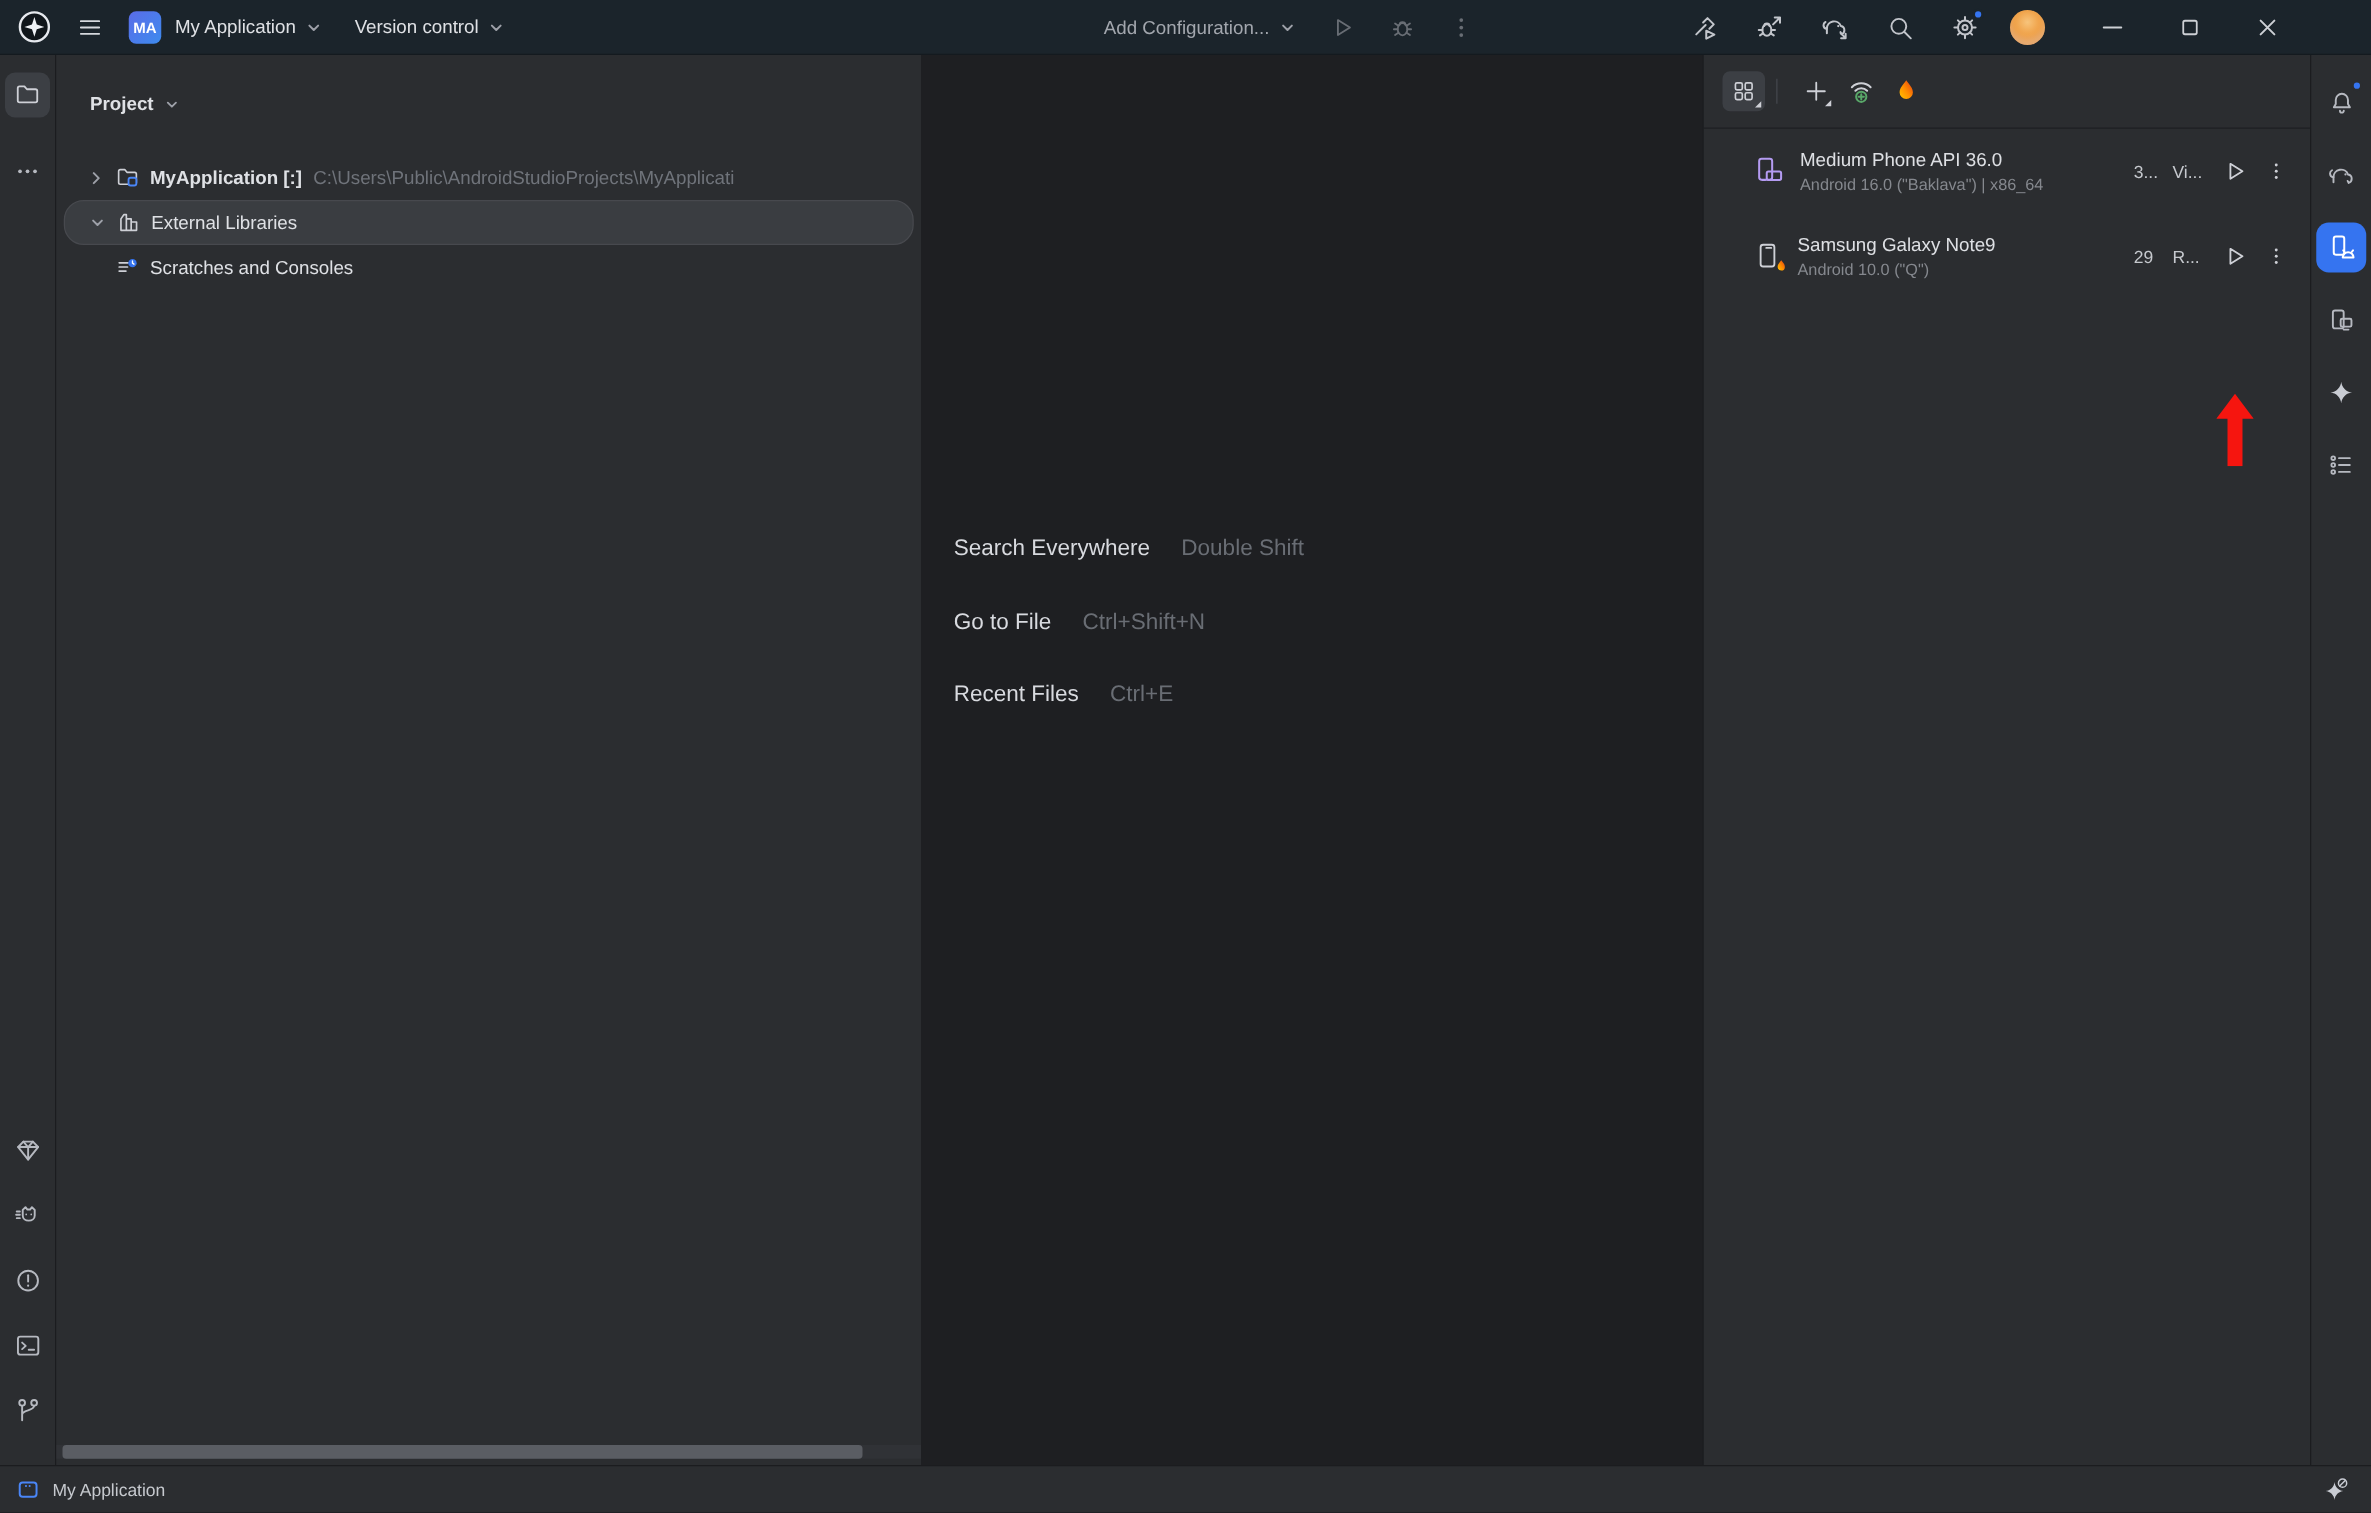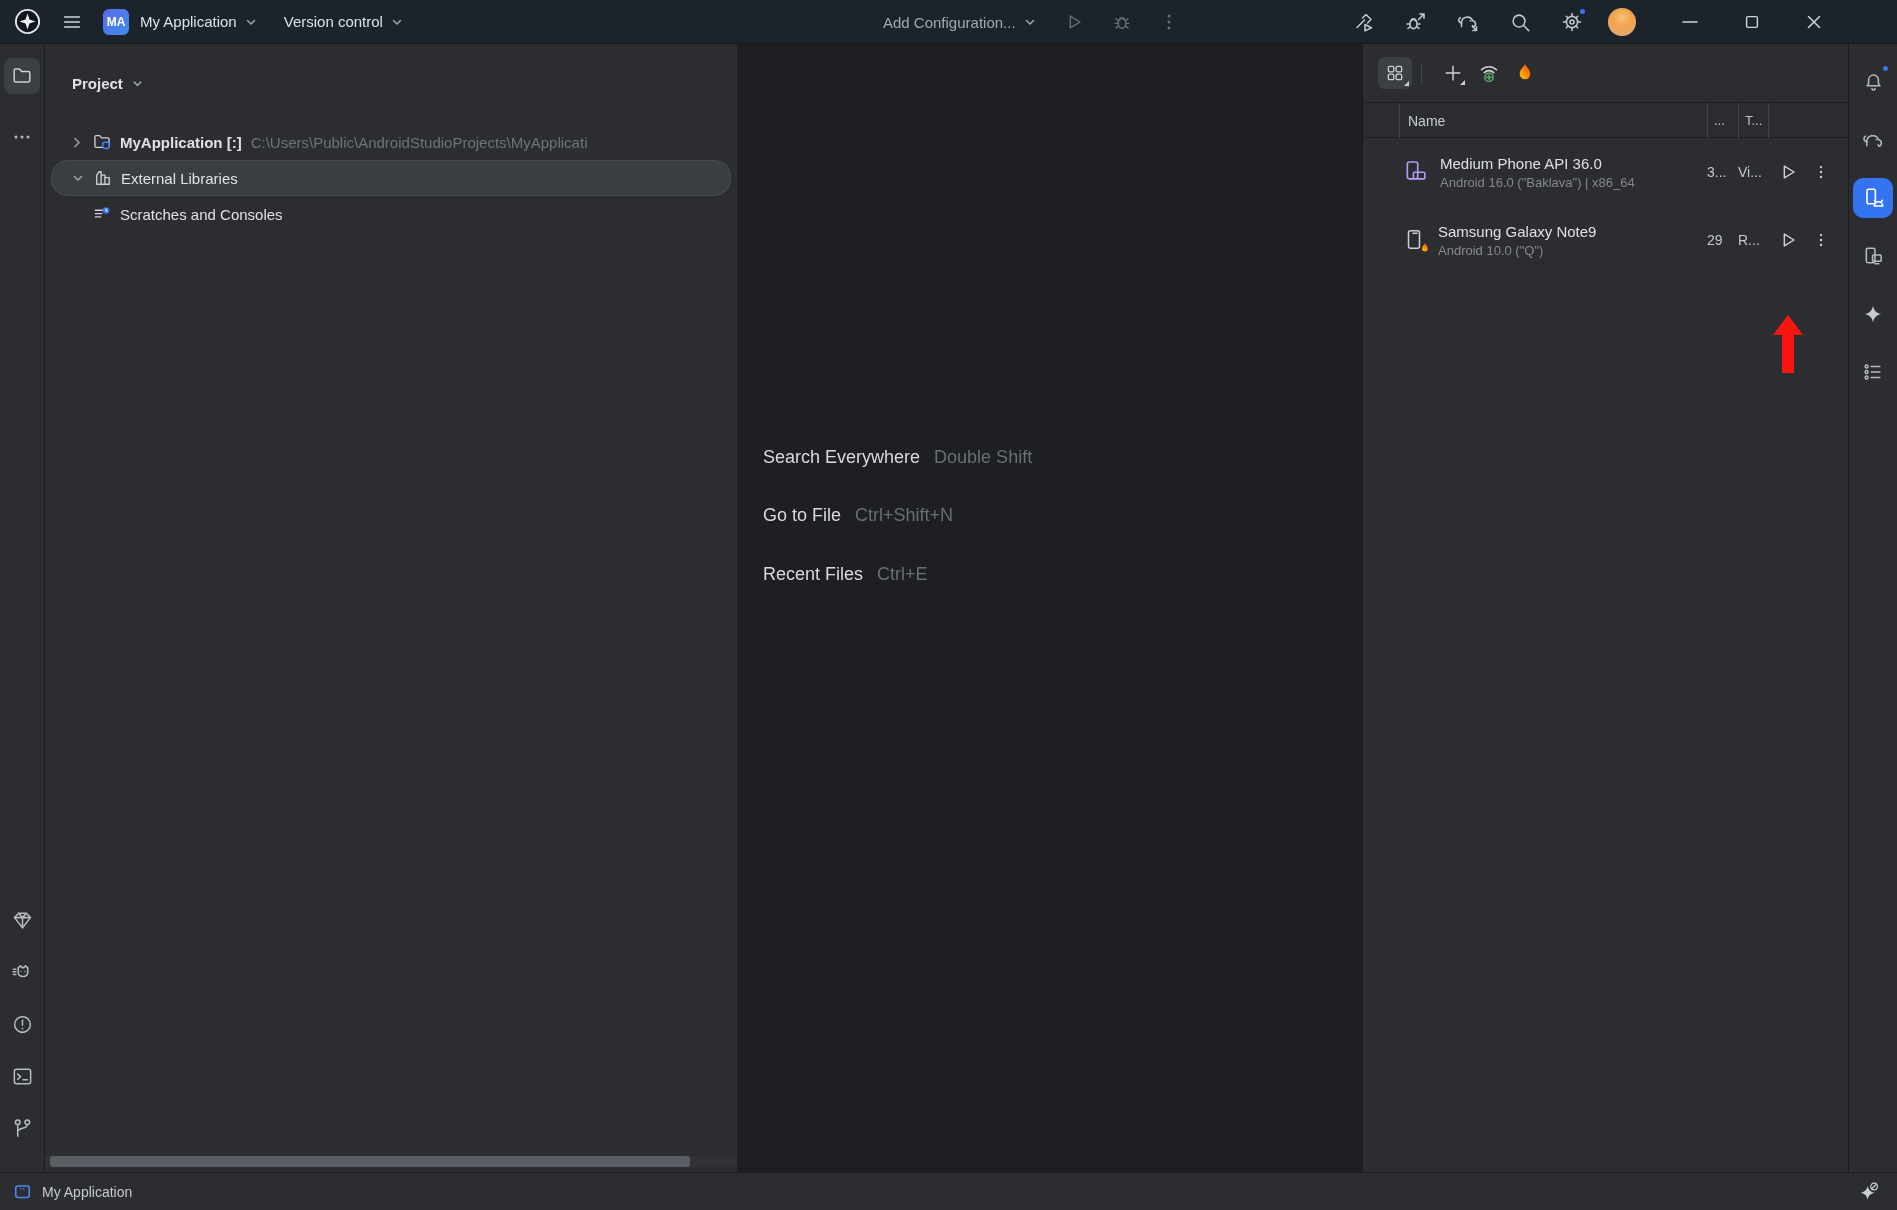--- a/index.html
+++ b/index.html
@@ -46,21 +46,21 @@
   .trow .lbl { color:#dfe1e5; font-weight:bold; }
   .trow .lbl.normal { font-weight:normal; }
   .trow .path { color:#6f737a; margin-left:9px; overflow:hidden; }
   .trow.selected { background:#3a3d41; border:1px solid #47494e; border-radius:16px; margin:0 6px; padding-left:19px; }
   .hscroll { position:absolute; left:0; right:0; bottom:5px; height:11px; background:#303236; }
   .hthumb { position:absolute; left:5px; top:0; width:640px; height:11px; background:#5a5d63; border-radius:3px; }
 
   
   .editor { flex:1; background:#1e1f22; position:relative; border-right:1px solid #1b1c1f; }
   .shortcuts { position:absolute; left:26px; top:384px; list-style:none; }
-  .shortcuts li { height:58.5px; display:flex; align-items:center; gap:14px; font-size:18px; }
+  .shortcuts li { height:58.5px; display:flex; align-items:flex-start; gap:25px; font-size:18px; }
   .shortcuts .sc-label { color:#d8dadf; }
   .shortcuts .sc-keys { color:#696d74; }
 
   
   .device-panel { width:485px; background:#2b2d30; position:relative; display:flex; flex-direction:column; }
   .dm-header { height:63px; flex:0 0 63px; display:flex; align-items:center; padding:0 30px 0 22px; border-bottom:1px solid #1e1f22; }
   .dm-title { font-size:15px; font-weight:bold; color:#dfe1e5; }
   .dm-header .spacer { flex:1; }
   .dm-hbtn { width:24px; display:flex; justify-content:center; color:#c2c5cb; margin-left:26px; }
   .dm-toolbar { height:59px; flex:0 0 59px; display:flex; align-items:center; padding-left:15px; border-bottom:1px solid #1e1f22; }
@@ -380,27 +380,20 @@
                   <stop offset="0" stop-color="#ffc400"></stop>
                   <stop offset=".45" stop-color="#ff8f00"></stop>
                   <stop offset="1" stop-color="#e53d12"></stop>
                 </linearGradient>
               </defs>
               <path d="M12 2.5c-2.9 4.3-5.8 6.5-5.8 10.5a5.8 5.8 0 0 0 11.6 0c0-4-2.9-6.2-5.8-10.5Z" fill="url(#flameA)"></path>
             </svg>
         </span>
       </div>
 
-      <div class="dm-thead">
-        <span class="cell first"></span>
-        <span class="cell">Name</span>
-        <span class="cell small">...</span>
-        <span class="cell small">T...</span>
-        <span class="cell"></span>
-      </div>
 
       <div class="dm-row">
         <span></span>
         <span class="devcell">
           <span class="devicon">
             <svg width="26" height="26" viewBox="0 0 24 24" fill="none" stroke="#b49bf1" stroke-width="1.5" stroke-linecap="round" stroke-linejoin="round">
                 <rect x="4" y="2.8" width="9.6" height="15.4" rx="1.8"></rect>
                 <rect x="9.6" y="12.2" width="10.6" height="6.2" rx="1.2"></rect>
                 <path d="M8.4 18.4h-2"></path>
               </svg>

